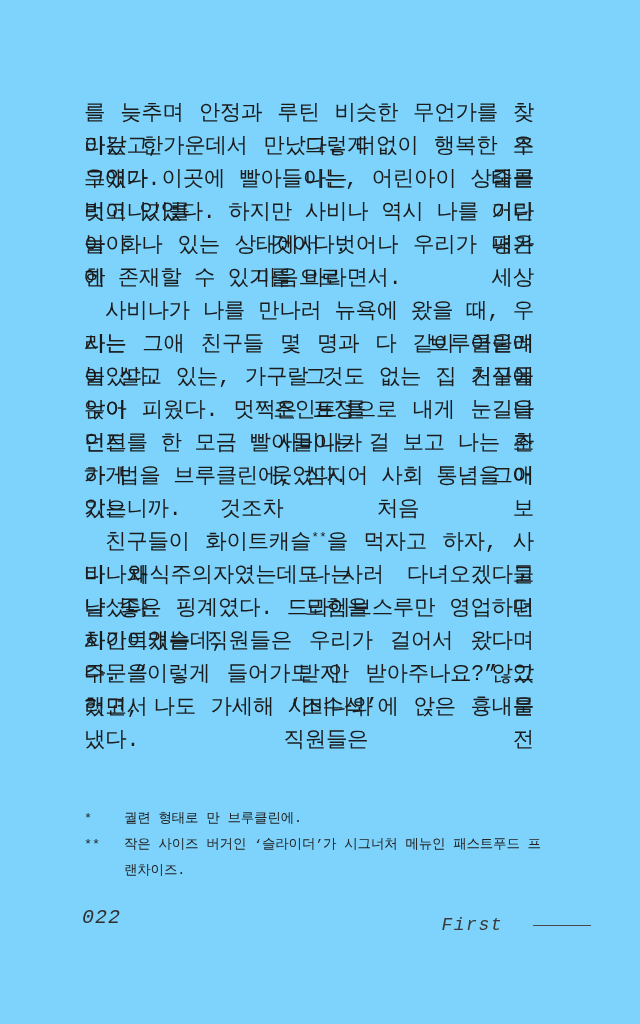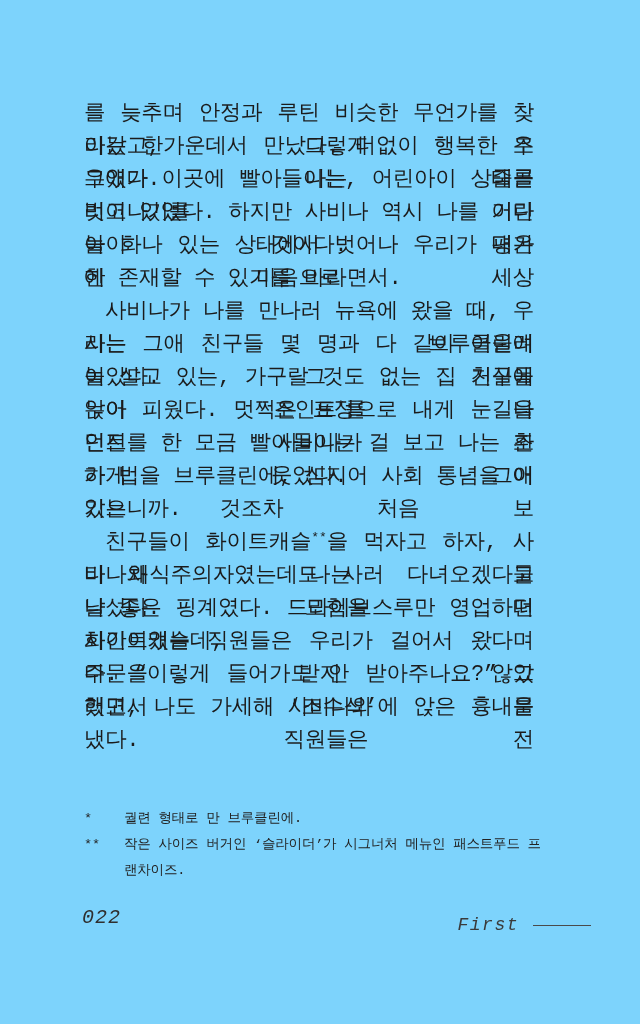--- a/index.html
+++ b/index.html
@@ -64,21 +64,21 @@
     font-size: 20px;
     font-style: italic;
     color: #2f2f2f;
     letter-spacing: 1px;
   }
   .footer-right {
     position: absolute;
     right: 49px; top: 915px;
     display: flex;
     align-items: center;
-    gap: 14px;
+    gap: 30px;
   }
   .running-title {
     font-size: 18px;
     font-style: italic;
     color: #3a3a3a;
     letter-spacing: 1.5px;
   }
   .footer-rule {
     width: 58px;
     height: 0;

